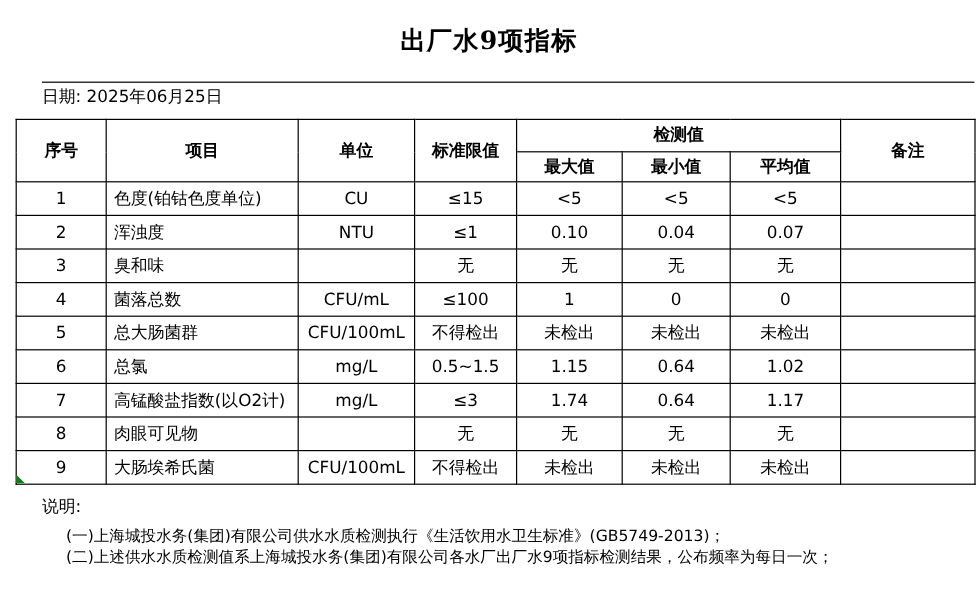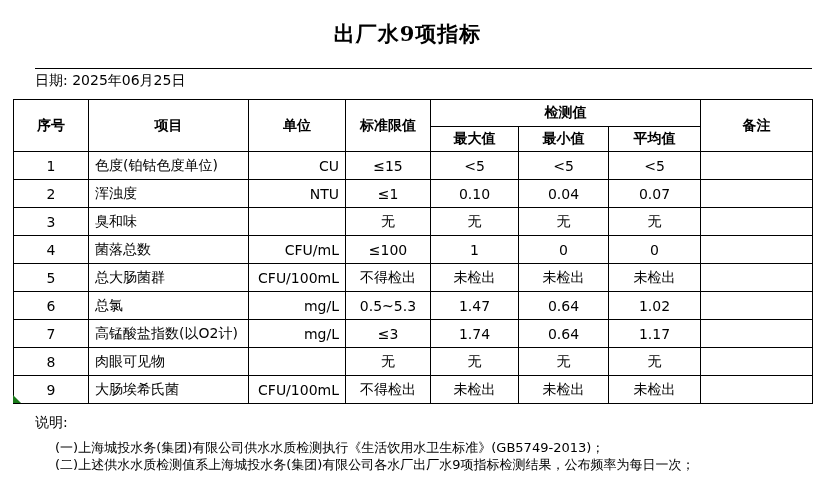--- a/index.html
+++ b/index.html
@@ -60,21 +60,21 @@
   }
   table.indicators th {
     font-weight: bold;
     text-align: center;
   }
   tr.hdr-top  { height: 27px; }
   tr.hdr-sub  { height: 25px; }
   tbody tr    { height: 28px; }
   td.c-no     { text-align: center; }
   td.c-item   { text-align: left; }
-  td.c-unit   { text-align: right; }
+  td.c-unit   { text-align: center; }
   td.c-limit  { text-align: center; }
   td.c-max, td.c-min, td.c-avg { text-align: center; }
   td.c-remark { text-align: center; }
   .corner-marker {
     position: absolute;
     left: 13px;
     top: 379px;
     width: 8px;
     height: 8px;
     background: #1a7a1a;
@@ -184,22 +184,22 @@
       <td class="c-max">未检出</td>
       <td class="c-min">未检出</td>
       <td class="c-avg">未检出</td>
       <td class="c-remark"></td>
     </tr>
 
     <tr>
       <td class="c-no">6</td>
       <td class="c-item">总氯</td>
       <td class="c-unit">mg/L</td>
-      <td class="c-limit">0.5~5.3</td>
-      <td class="c-max">1.47</td>
+      <td class="c-limit">0.5~1.5</td>
+      <td class="c-max">1.15</td>
       <td class="c-min">0.64</td>
       <td class="c-avg">1.02</td>
       <td class="c-remark"></td>
     </tr>
 
     <tr>
       <td class="c-no">7</td>
       <td class="c-item">高锰酸盐指数(以O2计)</td>
       <td class="c-unit">mg/L</td>
       <td class="c-limit">≤3</td>

